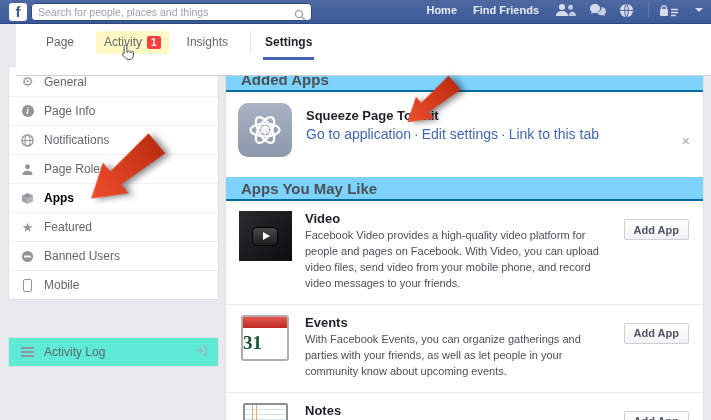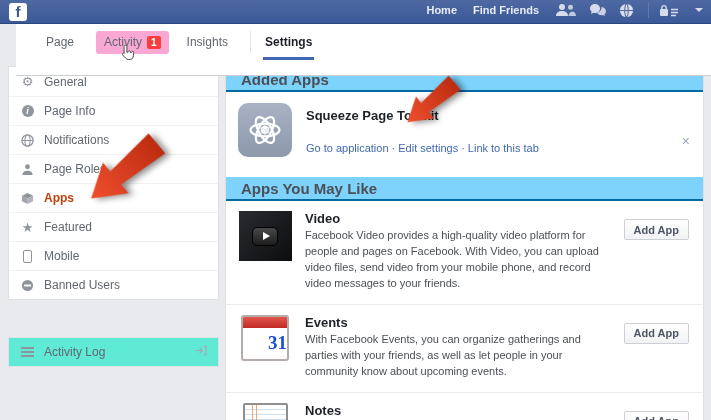--- a/index.html
+++ b/index.html
@@ -24,62 +24,62 @@
   .top-sep { width:1px; height:16px; background:#5f79ab; margin:0 10px 0 2px; }
   .caret-light { width:0; height:0; border-left:4px solid transparent; border-right:4px solid transparent;
     border-top:4px solid #d7dcea; margin-left:4px; }
 
   
   .tabbar { position:absolute; left:16px; top:24px; width:711px; height:52px; background:#fff;
     border-bottom:1px solid #ccd0d5; z-index:9; }
   .tabs-left { position:absolute; left:30px; top:0; height:36px; display:flex; align-items:center; }
   .tab { font-size:12px; color:#616770; margin-right:22px; cursor:pointer; position:relative;
     height:36px; display:flex; align-items:center; }
-  .tab-activity { background:#f9a8d4; border-radius:3px; height:23px; padding:0 8px; margin-right:18px; }
+  .tab-activity { background:#fef9c3; border-radius:3px; height:23px; padding:0 8px; margin-right:18px; }
   .badge { background:#fa3e3e; color:#fff; font-size:10px; font-weight:bold; border-radius:2px;
     padding:1px 4px; margin-left:5px; line-height:11px; }
   .tab-divider { width:1px; height:22px; background:#e2e4e8; margin:0 14px 0 0; }
   .tab-settings { font-weight:bold; color:#1d2129; }
   .tab-settings::after { content:""; position:absolute; left:-2px; right:-2px; bottom:0; height:3px; background:#4267b2; }
   .tabs-right { position:absolute; right:10px; top:0; height:36px; display:flex; align-items:center; }
   .caret-gray { width:0; height:0; border-left:4px solid transparent; border-right:4px solid transparent;
     border-top:4px solid #737b8a; margin-left:5px; }
   .cursor-hand { position:absolute; left:120px; top:44px; z-index:60; }
 
   
   .sidebar { position:absolute; left:8px; top:66px; width:211px; background:#fff;
     border:1px solid #dfe0e4; z-index:5; }
   .side-row { height:29px; display:flex; align-items:center; padding:0 10px;
     border-top:1px solid #f0f1f4; cursor:pointer; }
   .side-row:first-child { border-top:none; }
   .side-ic { width:17px; display:flex; justify-content:center; align-items:center;
     margin-right:8px; color:#90949c; font-size:13px; line-height:13px; }
   .side-label { font-size:12px; color:#616770; }
-  .side-row.active .side-label { font-weight:bold; color:#c2410c; }
+  .side-row.active .side-label { font-weight:bold; color:#000000; }
   .ic-info { width:12px; height:12px; border-radius:50%; background:#90949c; color:#fff;
     font-size:9px; font-weight:bold; font-style:italic; text-align:center; line-height:12px; display:block; }
   .ic-phone { width:9px; height:13px; border:1.4px solid #90949c; border-radius:2px; display:block; }
   .ic-bars { width:13px; height:10px; display:block;
     background:repeating-linear-gradient(#90949c 0 2px, transparent 2px 4px); }
   .activity-log-box { position:absolute; left:8px; top:337px; width:211px; height:30px;
     background:#5eead4; border:1px solid #dfe0e4; display:flex; align-items:center;
     padding:0 10px; z-index:5; cursor:pointer; }
 
   
   .panel { position:absolute; left:225px; top:67px; width:479px; background:#fff;
     border:1px solid #dfe0e4; z-index:5; }
   .panel-header { height:24px; background:#7dd3fc; border-bottom:2px solid #0369a1;
     font-size:15px; font-weight:bold; color:#4b4f56; line-height:23px; padding:0 15px; }
   .added-row { position:relative; display:flex; padding:11px 14px 20px 12px; }
   .app-tile { width:54px; height:54px; border-radius:10px;
     background:linear-gradient(#a9b2c3,#8d98ac); flex-shrink:0;
     display:flex; align-items:center; justify-content:center; }
   .added-info { margin-left:14px; padding-top:5px; }
   .added-title { font-size:13px; font-weight:bold; color:#1d2129; }
-  .added-links { margin-top:19px; font-size:11px; color:#4267b2; }
+  .added-links { margin-top:3px; font-size:14px; color:#4267b2; }
   .added-links a { color:#4267b2; text-decoration:none; cursor:pointer; }
   .dot-sep { color:#4267b2; margin:0 3px; }
   .close-x { position:absolute; right:13px; top:42px; color:#9aa6bb; font-size:14px;
     line-height:14px; cursor:pointer; }
   .suggest-row { display:flex; padding:10px 14px 12px 12px; border-top:1px solid #e9ebee; }
   .suggest-row.first { border-top:none; }
   .sg-icon-wrap { width:54px; flex-shrink:0; display:flex; justify-content:center; }
   .sg-body { flex:1; margin-left:13px; margin-right:10px; }
   .sg-title { font-size:13px; font-weight:bold; color:#1d2129; }
   .sg-desc { font-size:11px; color:#4b4f56; line-height:1.45; margin-top:2px; }
@@ -91,22 +91,22 @@
   
   .video-thumb { width:53px; height:50px; background:linear-gradient(135deg,#2a2b2e,#0c0d0f);
     display:flex; align-items:center; justify-content:center; }
   .play-btn { width:26px; height:19px; border-radius:5px; background:linear-gradient(#484848,#1d1d1d);
     border:1px solid #000; display:flex; align-items:center; justify-content:center; }
   .play-tri { width:0; height:0; border-left:7px solid #fff; border-top:4.5px solid transparent;
     border-bottom:4.5px solid transparent; margin-left:2px; }
   .cal { width:48px; height:46px; border:2px solid #b3aca9; border-radius:3px; background:#fff;
     overflow:hidden; }
   .cal-top { height:11px; background:linear-gradient(#e2564e,#c02a23); }
-  .cal-day { text-align:right; font-family:"Liberation Serif","DejaVu Serif",serif;
-    font-size:19px; font-weight:bold; color:#1d4ed8; line-height:30px; }
+  .cal-day { text-align:left; font-family:"Liberation Serif","DejaVu Serif",serif;
+    font-size:19px; font-weight:bold; color:#14532d; line-height:30px; }
   .note-paper { width:45px; height:52px; border:2px solid #8f8f8f; border-radius:2px;
     background:repeating-linear-gradient(#ffffff 0 4px, #cfe0ef 4px 5px); position:relative; }
   .note-paper::before { content:""; position:absolute; left:7px; top:0; bottom:0; width:3px;
     border-left:1px solid #e8a87c; border-right:1px solid #e8a87c; }
 
   
   .red-arrow { position:absolute; z-index:50; filter:drop-shadow(3px 4px 3px rgba(0,0,0,.45)); }
   .arrow-sidebar { left:78px; top:148px; width:92px; height:46px; transform:rotate(-40deg); }
   .arrow-main { left:398px; top:86px; width:66px; height:33px; transform:rotate(-40deg); }
 </style>
@@ -119,20 +119,29 @@
       <stop offset="0" stop-color="#ef4f2d"></stop>
         <stop offset="1" stop-color="#bd2c10"></stop>
     </linearGradient>
   </defs>
 </svg>
 
 <div class="screen">
 
   <header class="topbar">
     <div class="fb-logo">f</div>
+    <div class="search-box">
+      <input type="text" placeholder="Search for people, places and things" style="">
+      <span class="search-ic">
+        <svg width="12" height="12" viewBox="0 0 12 12" fill="none" stroke="#9aa3b0" stroke-width="1.4">
+          <circle cx="5" cy="5" r="3.6"></circle>
+            <path d="M8 8l3 3"></path>
+          </svg>
+      </span>
+    </div>
     <nav class="top-nav">
       <a class="top-link">Home</a>
       <a class="top-link">Find Friends</a>
       <span class="top-ic">
         <svg width="22" height="14" viewBox="0 0 22 14" fill="#d7dcea">
           <circle cx="7" cy="4" r="3"></circle>
             <path d="M1 13c0-3.2 2.7-5 6-5s6 1.8 6 5z"></path>
           <circle cx="15.5" cy="4.2" r="2.5" opacity=".85"></circle>
           <path d="M13.5 13c.2-2.8 1.8-4.4 4-4.6 1.9.2 3.4 1.7 3.5 4.6z" opacity=".85"></path>
           </svg>
@@ -221,32 +230,32 @@
           </svg>
       </span>
       <span class="side-label">Apps</span>
     </div>
     <div class="side-row">
       <span class="side-ic">★</span>
       <span class="side-label">Featured</span>
     </div>
     <div class="side-row">
       <span class="side-ic">
+        <svg width="13" height="13" viewBox="0 0 14 14">
+            <circle cx="7" cy="7" r="6" fill="#90949c"></circle>
+            <rect x="3.2" y="6" width="7.6" height="2" fill="#fff"></rect>
+          </svg>
+      </span>
+      <span class="side-label">Banned Users</span>
+    </div>
+    <div class="side-row">
+      <span class="side-ic">
           <span class="ic-phone"></span>
         </span>
       <span class="side-label">Mobile</span>
-    </div>
-    <div class="side-row">
-      <span class="side-ic">
-        <svg width="13" height="13" viewBox="0 0 14 14">
-            <circle cx="7" cy="7" r="6" fill="#90949c"></circle>
-            <rect x="3.2" y="6" width="7.6" height="2" fill="#fff"></rect>
-          </svg>
-      </span>
-      <span class="side-label">Banned Users</span>
     </div>
   </aside>
 
   <div class="activity-log-box">
     <span class="side-ic">
         <span class="ic-bars"></span>
       </span>
     <span class="side-label">Activity Log</span>
     <span style="margin-left:auto">
       <svg width="14" height="13" viewBox="0 0 14 14" fill="none" stroke="#a5abb5" stroke-width="1.3">

